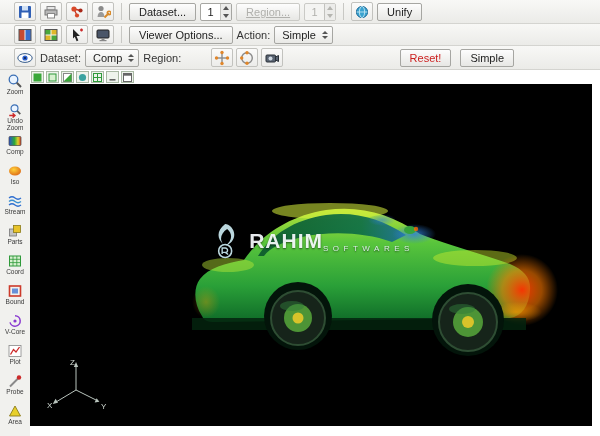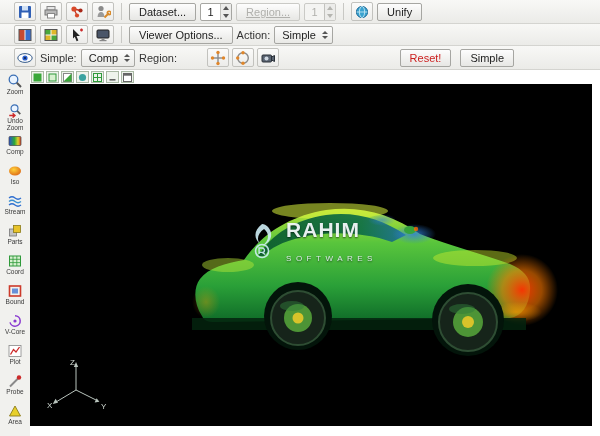--- a/index.html
+++ b/index.html
@@ -74,21 +74,21 @@
     width:13px; height:12px; display:flex; align-items:center; justify-content:center;
     background:#eef3ec; border:1px solid #a9b9a4; cursor:pointer;
   }
   .viewport { position:relative; flex:1; background:#000; overflow:hidden; cursor:crosshair; }
   .viewport > svg.scene { position:absolute; inset:0; width:100%; height:100%; }
   
   .watermark {
     position:absolute; left:50%; top:46%; transform:translate(-50%,-50%);
     display:flex; align-items:center; gap:7px; pointer-events:none; opacity:.95;
   }
-  .wm-text { display:flex; flex-direction:column; align-items:flex-start; }
+  .wm-text { display:flex; flex-direction:row; align-items:flex-start; }
   .wm-title { font-size:21px; font-weight:bold; color:#f3f7f9; letter-spacing:1px; line-height:1; text-shadow:0 1px 2px rgba(0,0,0,.6); }
   .wm-sub { font-size:8px; color:#e3edf1; letter-spacing:4.5px; margin-top:14px; text-shadow:0 1px 2px rgba(0,0,0,.6); }
   
   .axis-triad { position:absolute; left:16px; bottom:14px; pointer-events:none; }
 </style>
 </head>
 <body>
 
 <div class="app">
 
@@ -204,21 +204,21 @@
   </div>
 
   <div class="toolbar row3">
     <div class="tb-btn">
       <svg width="18" height="16" viewBox="0 0 18 16">
         <ellipse cx="9" cy="8" rx="7.2" ry="4.4" fill="#ffffff" stroke="#335a8a"></ellipse>
         <circle cx="9" cy="8" r="2.6" fill="#2a5fd0"></circle>
         <circle cx="9" cy="8" r="1.1" fill="#10244a"></circle>
       </svg>
     </div>
-    <span class="lbl">Simple:</span>
+    <span class="lbl">Dataset:</span>
     <div class="combo">
       <span>Comp</span>
       <span class="carets">
           <span class="tri-up"></span>
           <span class="tri-dn"></span>
         </span>
     </div>
     <span class="lbl">Region:</span>
     <div class="r3-icons">
       <div class="tb-btn">

